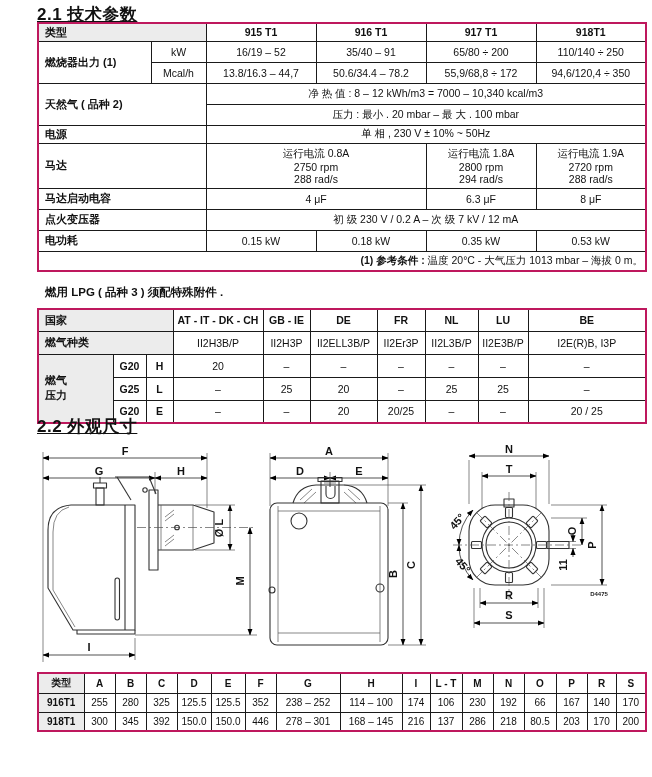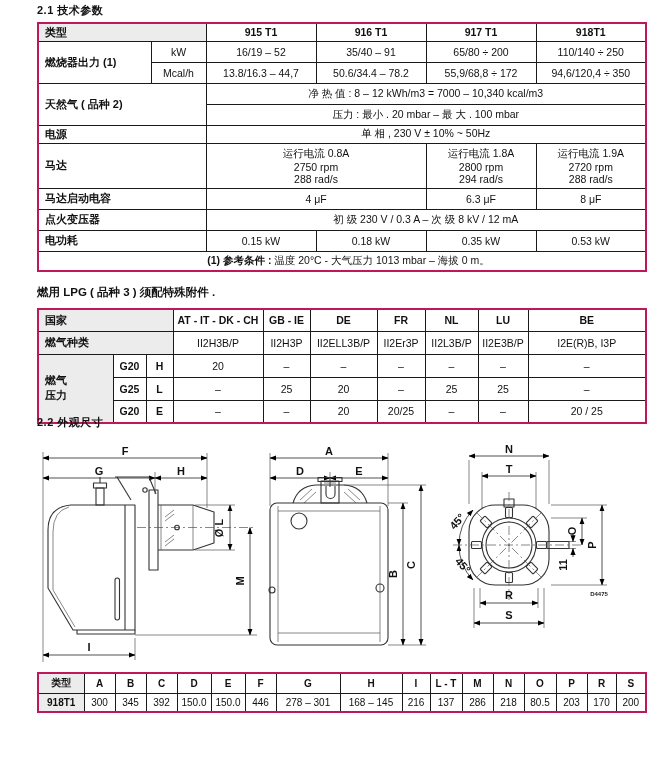--- a/index.html
+++ b/index.html
@@ -1,27 +1,27 @@
 <!DOCTYPE html>
 <html><head>
 <meta charset="utf-8">
 <style>
   html,body{margin:0;padding:0;background:#fff;}
   .page{position:relative;width:652px;height:777px;background:#fff;color:#111;
         font-family:"Liberation Sans","DejaVu Sans",sans-serif;overflow:hidden;}
-  .sec-title{position:absolute;left:37px;font-size:11px;font-weight:bold;letter-spacing:.5px;}
+  .sec-title{position:absolute;left:37px;font-size:17px;font-weight:bold;letter-spacing:.5px;text-decoration:underline;}
   .note{position:absolute;left:37px;font-size:11.5px;font-weight:bold;}
   table{border-collapse:collapse;table-layout:fixed;position:absolute;background:#fff;
         border:2px solid #be185d;}
   td{border:1px solid #1a1a1a;font-size:10.5px;text-align:center;padding:0 2px;
      overflow:hidden;vertical-align:middle;}
   .lbl{text-align:left;font-weight:bold;font-size:11px;padding-left:6px;}
   .gray{background:#ececec;}
   .b{font-weight:bold;}
-  .foot{text-align:center;font-size:10.5px;padding-left:15px;}
+  .foot{text-align:right;font-size:10.5px;padding-left:15px;}
   .t3 td{font-size:10px;padding:0 1px;}
   svg{position:absolute;overflow:visible;}
   .obj{fill:none;stroke:#333;stroke-width:1.1;stroke-linejoin:round;}
   .thin{fill:none;stroke:#555;stroke-width:.7;}
   .cl{fill:none;stroke:#555;stroke-width:.7;stroke-dasharray:9 3 2 3;}
   .dim{fill:none;stroke:#333;stroke-width:.85;}
   svg text{font:bold 11px "Liberation Sans","DejaVu Sans",sans-serif;fill:#111;text-anchor:middle;}
   svg text.tiny{font:bold 6px "Liberation Sans","DejaVu Sans",sans-serif;fill:#222;}
 </style>
 </head>
@@ -93,39 +93,39 @@
       </td>
     </tr>
     <tr style="height:21px">
       <td colspan="2" class="lbl">马达启动电容</td>
       <td colspan="2">4 μF</td>
       <td>6.3 μF</td>
       <td>8 μF</td>
     </tr>
     <tr style="height:21px">
       <td colspan="2" class="lbl">点火变压器</td>
-      <td colspan="4">初 级 230 V / 0.3 A   –   次 级 8 kV / 12 mA</td>
+      <td colspan="4">初 级 230 V / 0.2 A   –   次 级 7 kV / 12 mA</td>
     </tr>
     <tr style="height:21px">
       <td colspan="2" class="lbl">电功耗</td>
       <td>0.15 kW</td>
       <td>0.18 kW</td>
       <td>0.35 kW</td>
       <td>0.53 kW</td>
     </tr>
     <tr style="height:20px">
       <td colspan="6" class="foot">
         <span class="b">(1) 参考条件 :</span>
         <span>温度 20°C - 大气压力 1013 mbar – 海拔 0 m。</span>
       </td>
     </tr>
   </tbody>
     </table>
 
-  <div class="note" style="top:285px;">燃用 LPG  ( 品种 3 ) 须配特殊附件 .</div>
+  <div class="note" style="top:285px;margin-left:8px;">燃用 LPG  ( 品种 3 ) 须配特殊附件 .</div>
 
   <table class="t2" style="left:37px;top:308px;width:608px;">
     <colgroup>
         <col style="width:75px">
         <col style="width:33px">
         <col style="width:27px">
         <col style="width:90px">
         <col style="width:47px">
         <col style="width:67px">
         <col style="width:48px">
@@ -389,20 +389,39 @@
       <td>I</td>
       <td>L - T</td>
       <td>M</td>
       <td>N</td>
       <td>O</td>
       <td>P</td>
       <td>R</td>
       <td>S</td>
     </tr>
     <tr style="height:19px">
+      <td class="gray b">916T1</td>
+      <td>255</td>
+      <td>280</td>
+      <td>325</td>
+      <td>125.5</td>
+      <td>125.5</td>
+      <td>352</td>
+      <td>238 – 252</td>
+      <td>114 – 100</td>
+      <td>174</td>
+      <td>106</td>
+      <td>230</td>
+      <td>192</td>
+      <td>66</td>
+      <td>167</td>
+      <td>140</td>
+      <td>170</td>
+    </tr>
+    <tr style="height:19px">
       <td class="gray b">918T1</td>
       <td>300</td>
       <td>345</td>
       <td>392</td>
       <td>150.0</td>
       <td>150.0</td>
       <td>446</td>
       <td>278 – 301</td>
       <td>168 – 145</td>
       <td>216</td>

